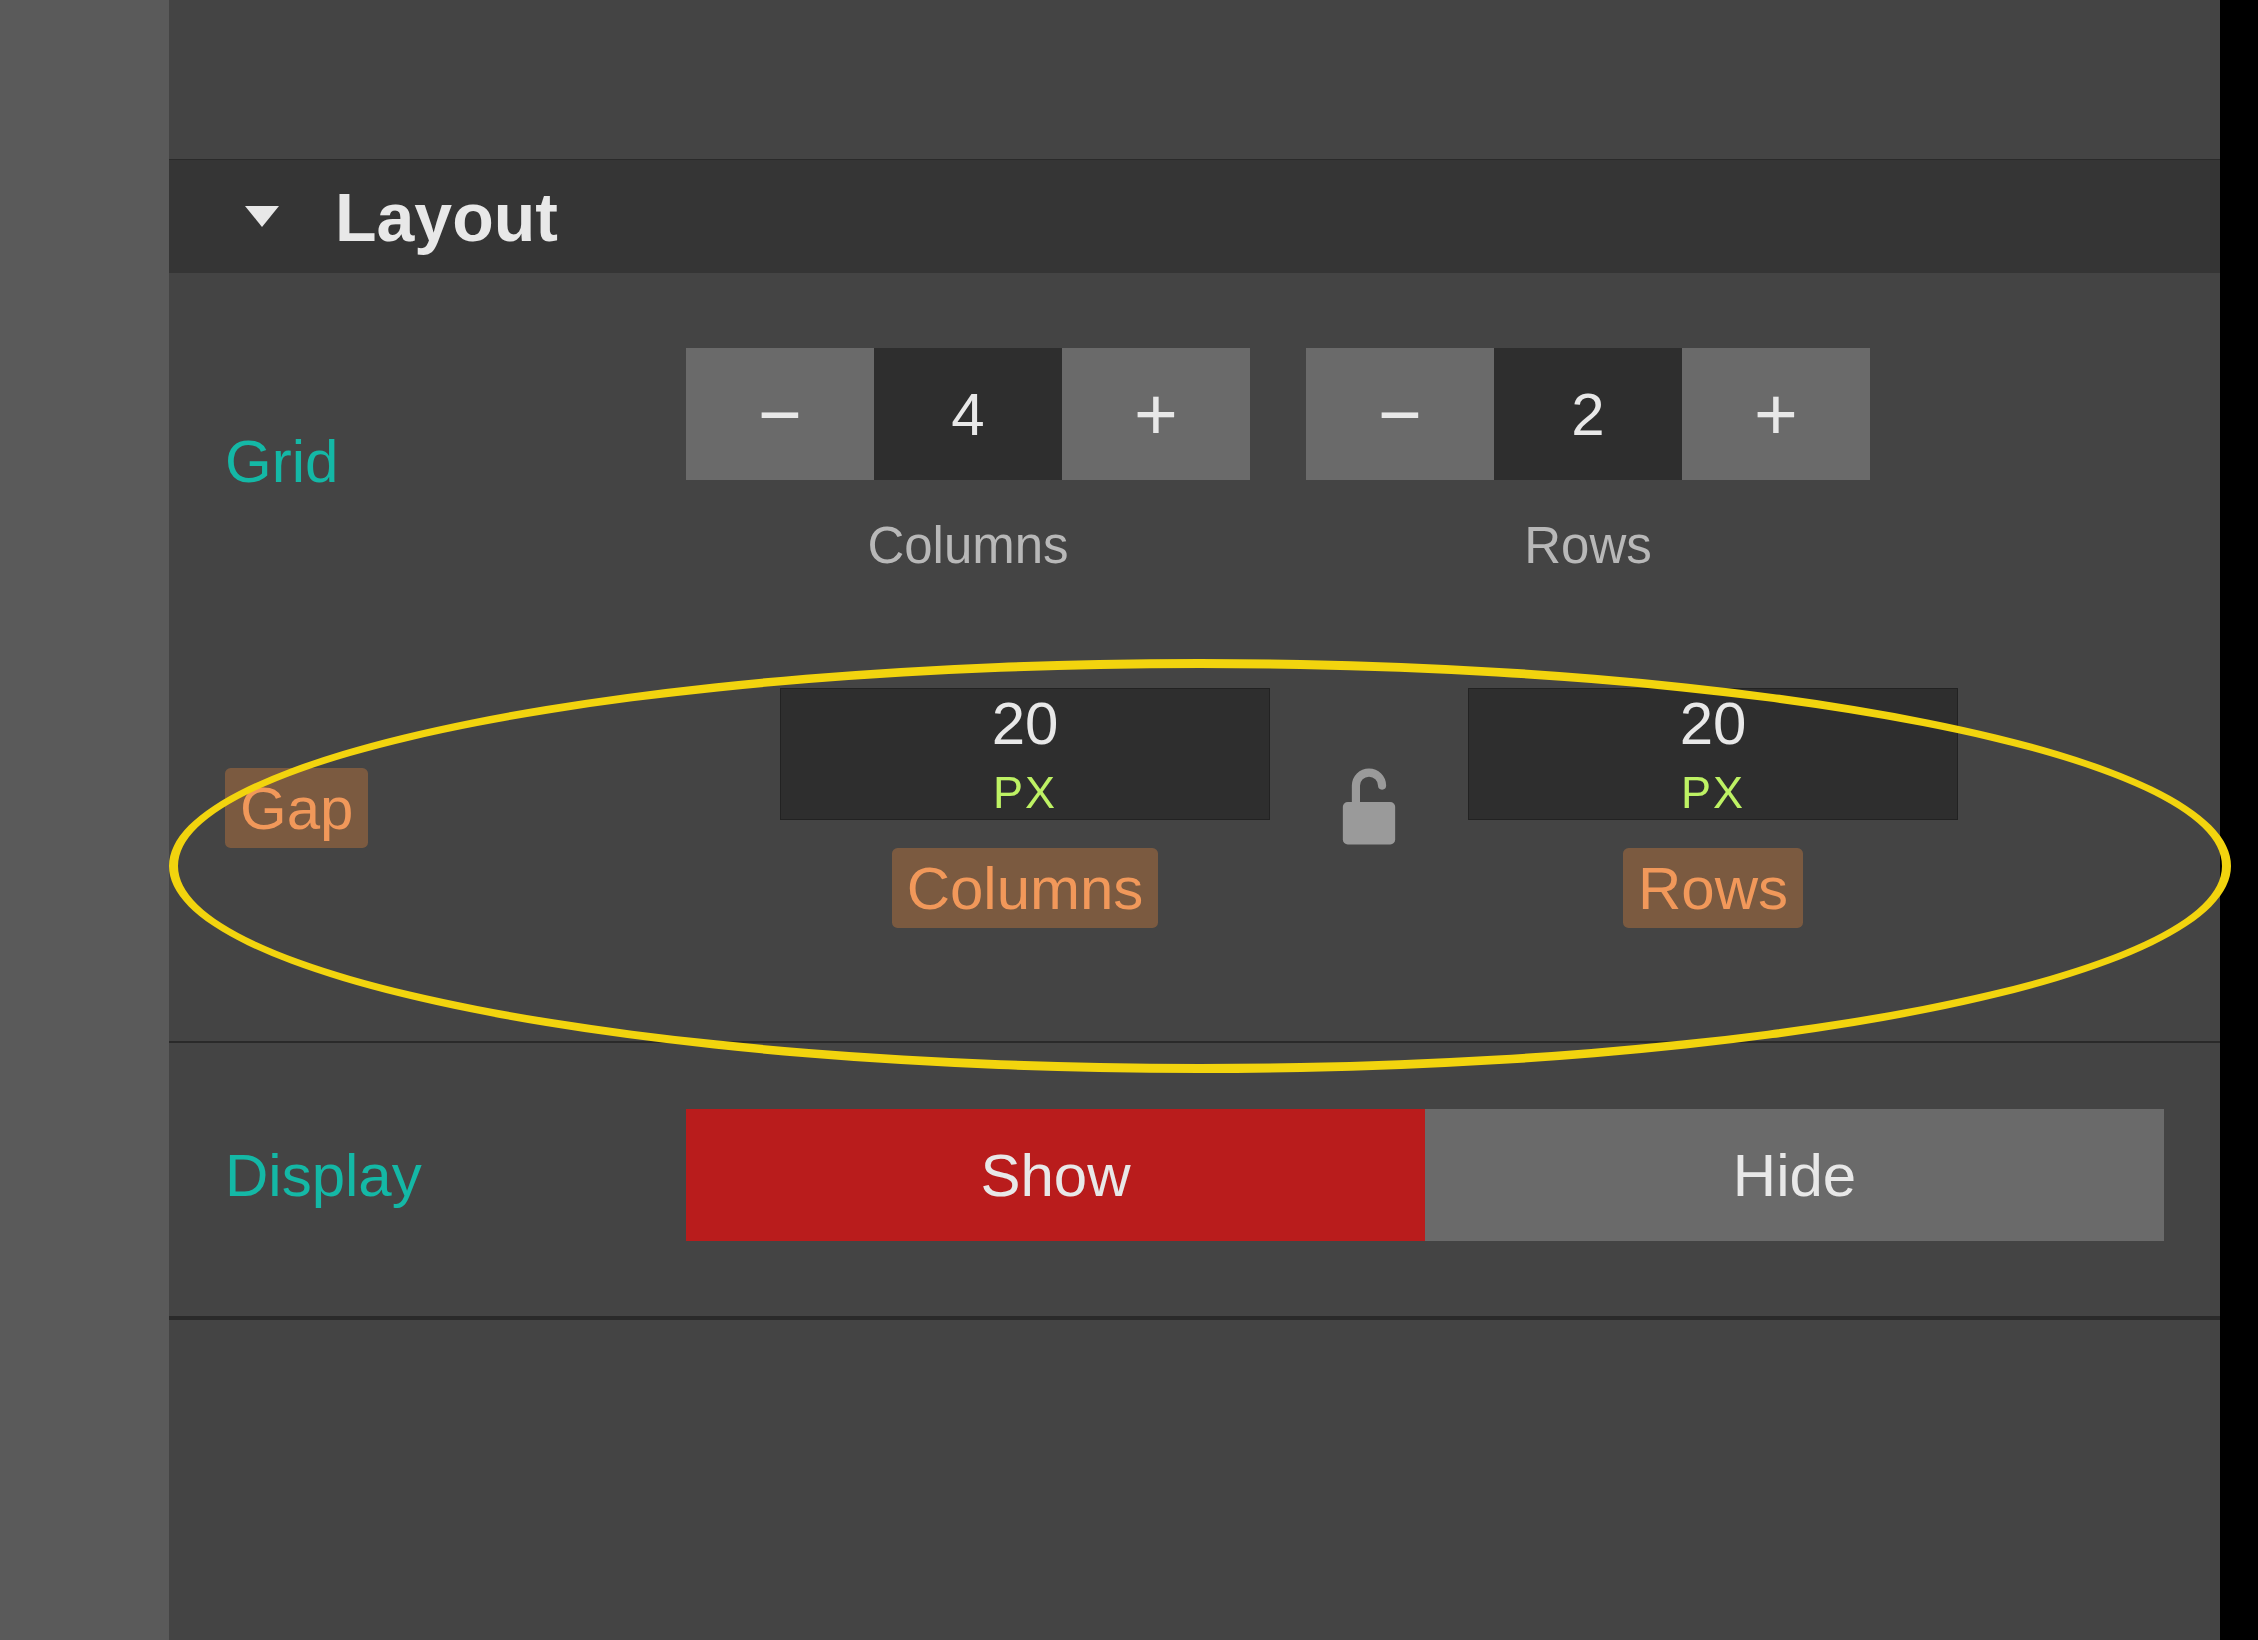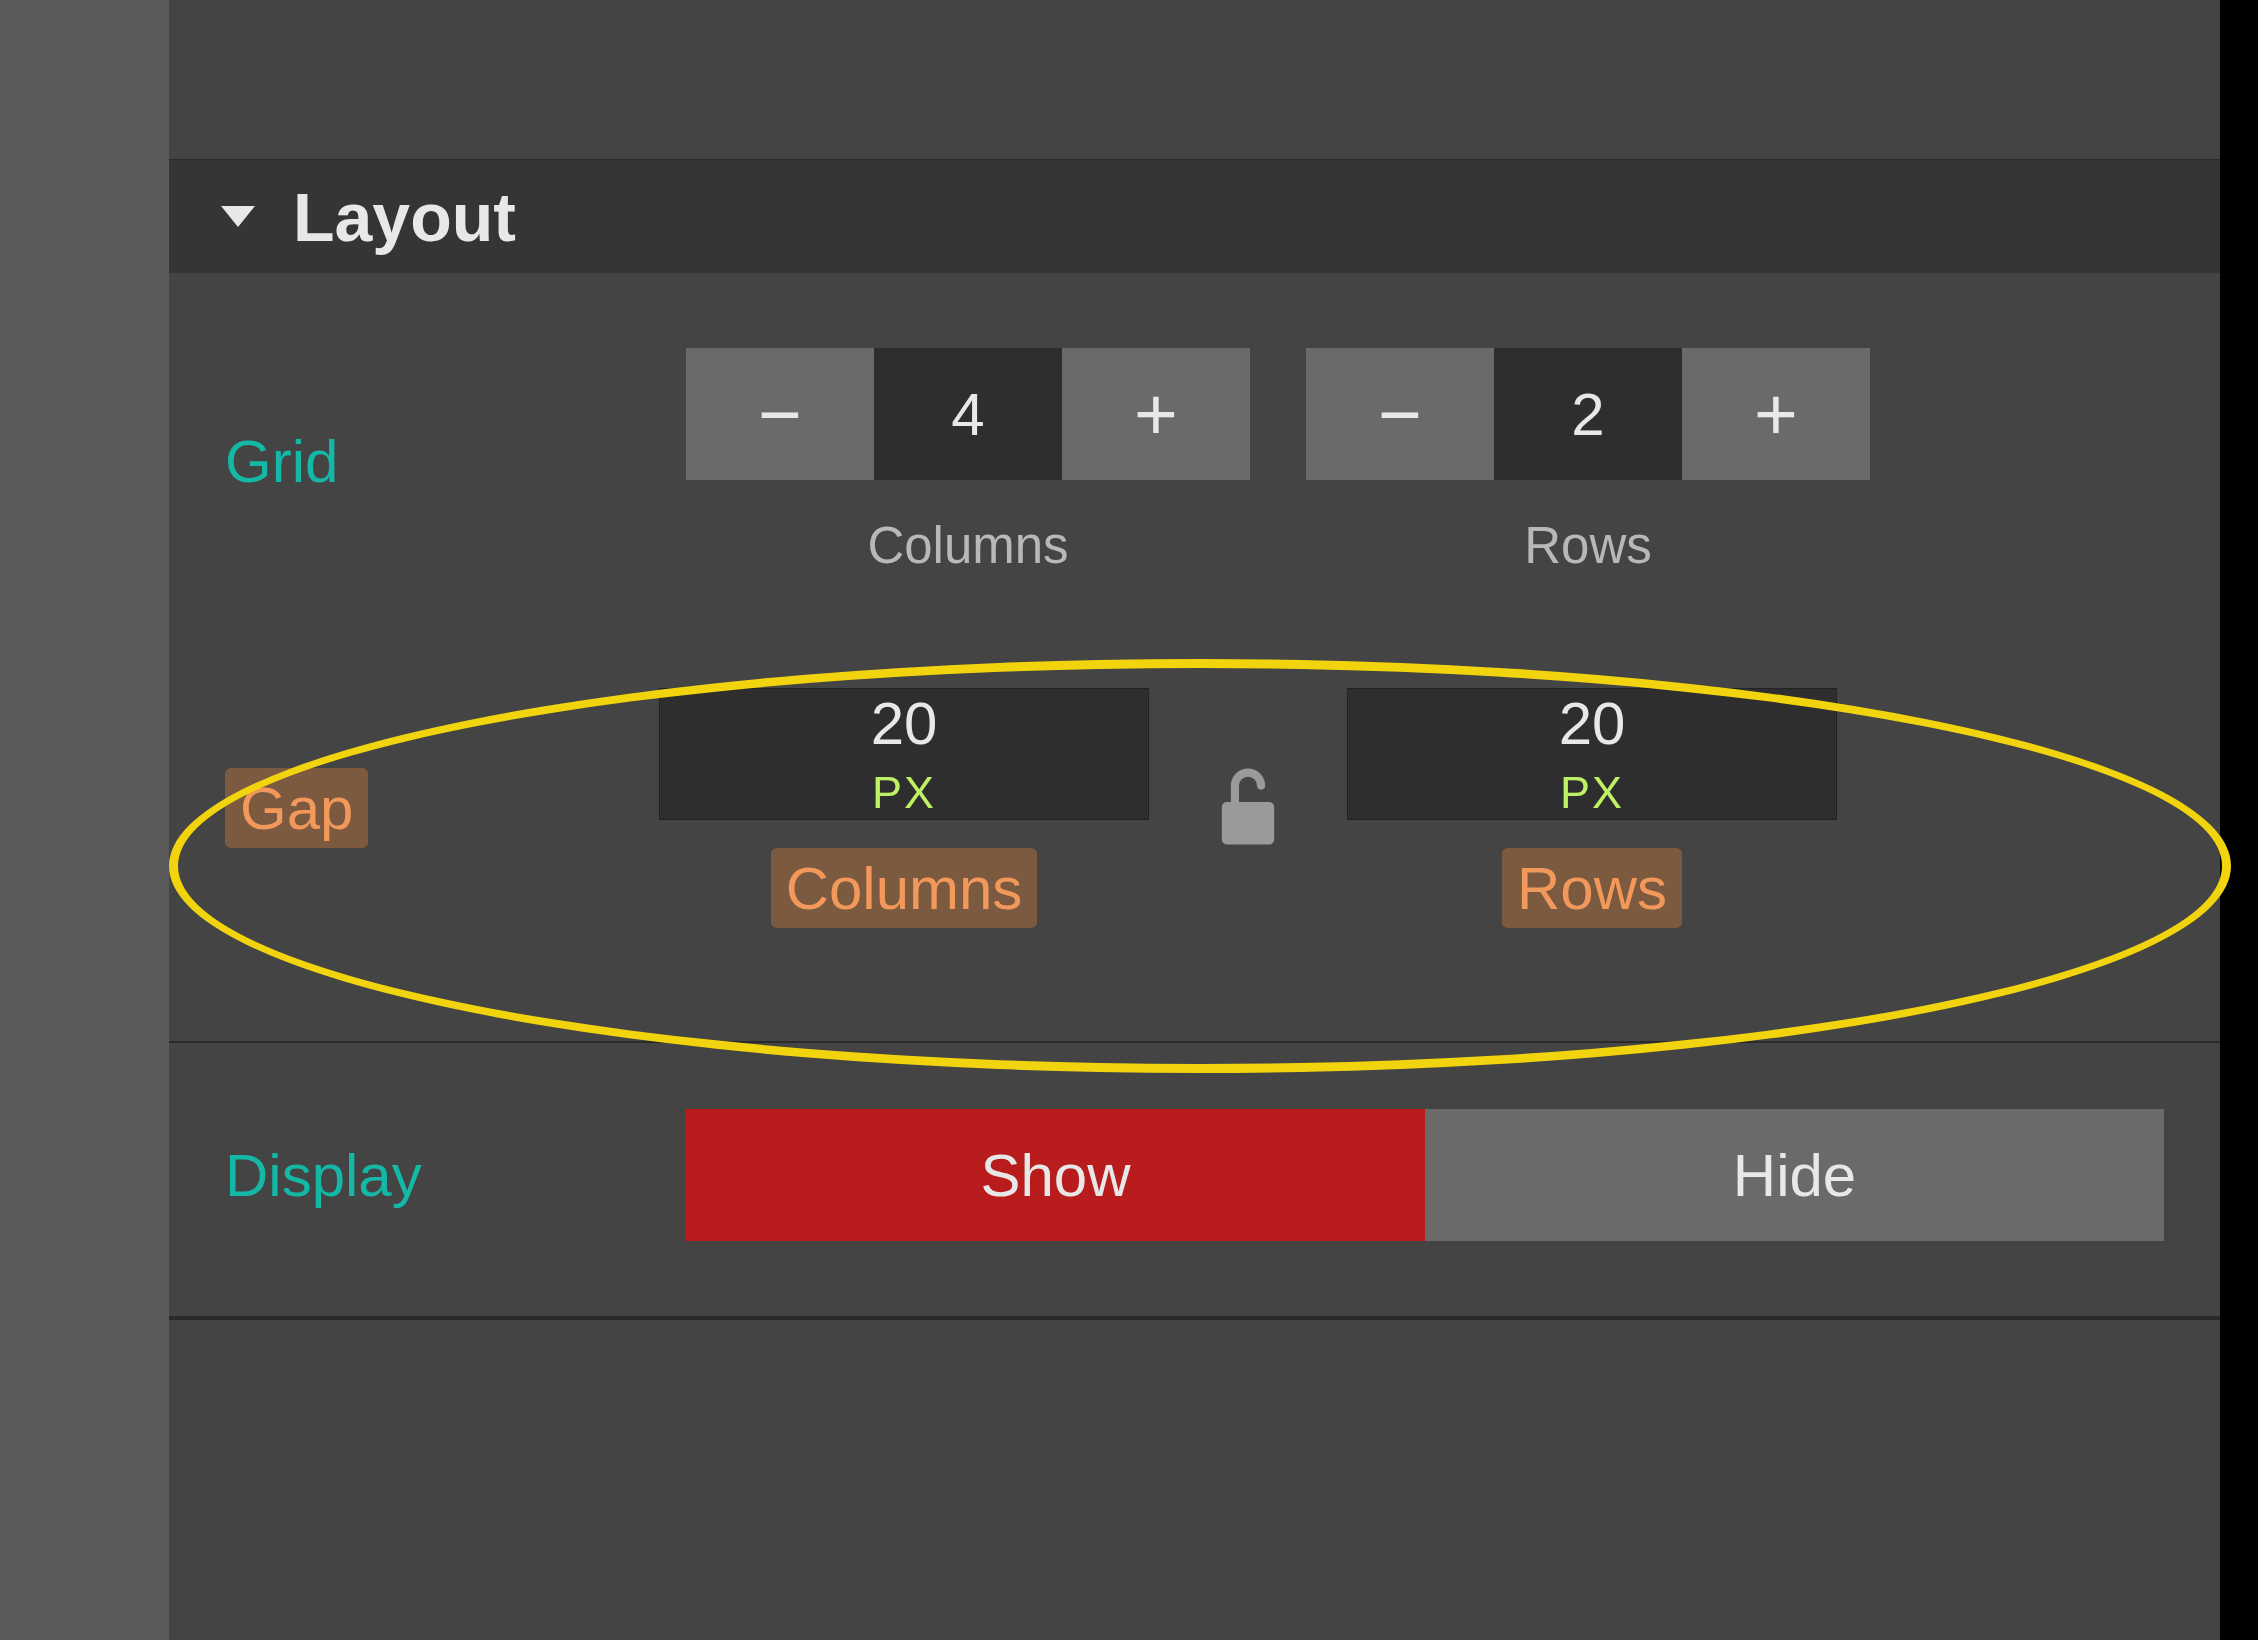--- a/index.html
+++ b/index.html
@@ -44,22 +44,22 @@
     height: 160px;
     background: #444444;
     border-bottom: 1.9px solid #2a2a2a;
   }
 
   .section-header {
     height: 113px;
     background: #353535;
     display: flex;
     align-items: center;
-    padding-left: 52px;
-    gap: 38px;
+    padding-left: 76px;
+    gap: 56px;
   }
 
   .triangle-down {
     width: 0;
     height: 0;
     border-left: 17px solid transparent;
     border-right: 17px solid transparent;
     border-top: 21px solid #e8e8e8;
   }
 
@@ -138,21 +138,21 @@
 
   
   .gap-row {
     margin-top: 113px;
     display: flex;
     align-items: center;
     padding: 0 56px;
   }
 
   .gap-label-wrap {
-    width: 434px;
+    width: 555px;
   }
 
   .highlight-box {
     display: inline-block;
     background: rgba(226, 131, 58, 0.35);
     border-radius: 5.6px;
     padding: 5.6px 15px;
   }
 
   .highlight-text {

